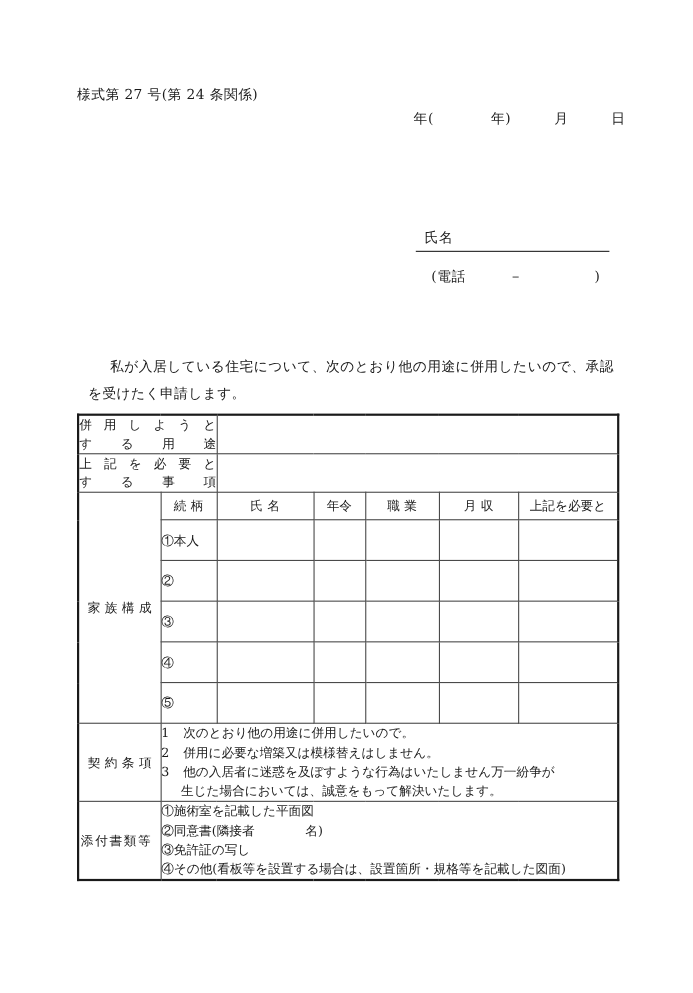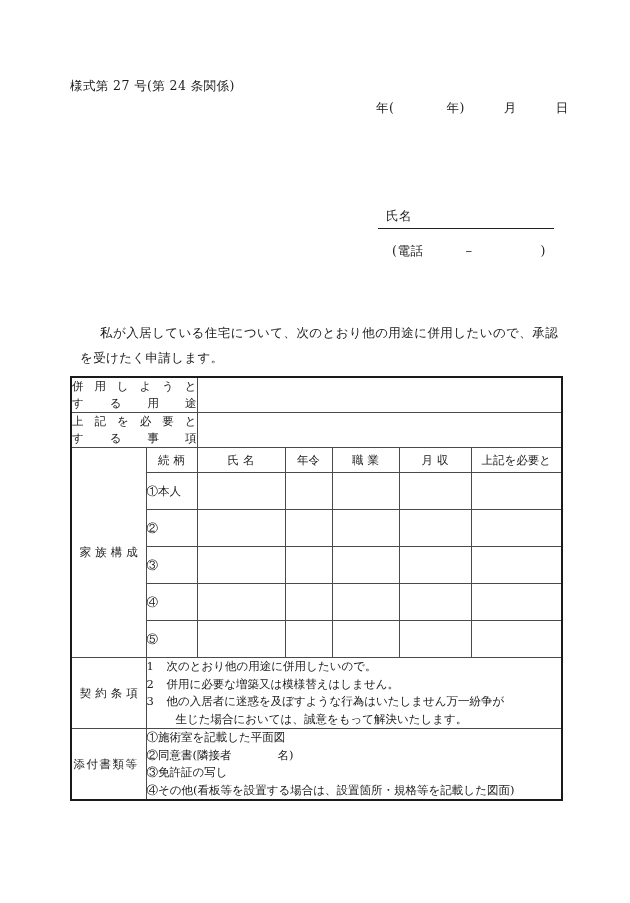--- a/index.html
+++ b/index.html
@@ -168,21 +168,21 @@
   }
   .blank-cell { height: 36px; }
 
   .clause-cell {
     padding: 7px 6px 7px 10px;
     line-height: 17.5px;
     font-size: 11.5px;
     vertical-align: top;
   }
   .clause-cell div { white-space: nowrap; }
-  .clause-cell .cont { padding-left: 29px; }
+  .clause-cell .cont { padding-left: 18px; }
   .clause-cell .num { display: inline-block; width: 20px; }
 
   .attach-cell {
     padding: 6px 6px 6px 10px;
     line-height: 17.5px;
     font-size: 11.5px;
     vertical-align: top;
   }
   .attach-cell div { white-space: nowrap; }
 </style>

